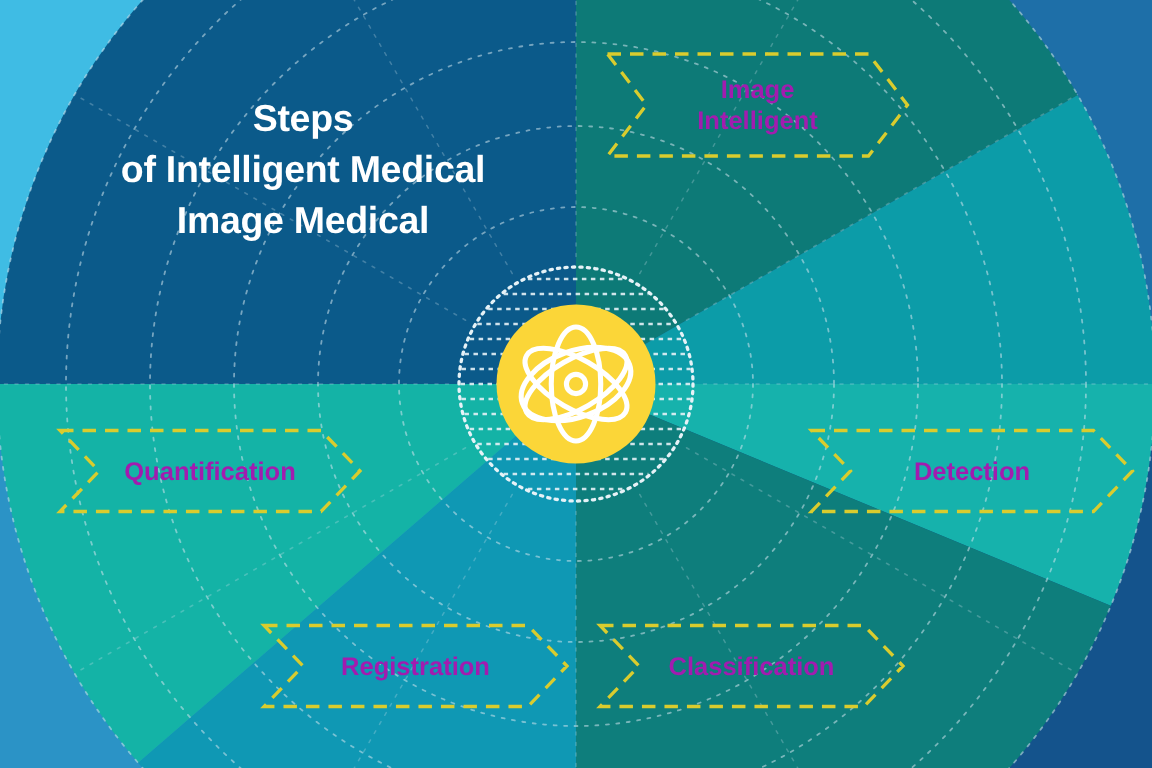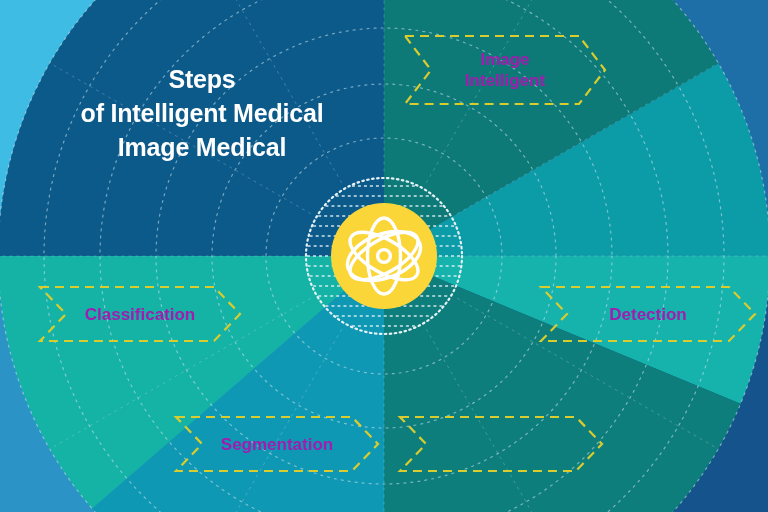--- a/index.html
+++ b/index.html
@@ -179,29 +179,30 @@
     <svg class="chev-shape" viewBox="0 0 222 60" preserveAspectRatio="none">
       <path d="M4,3 L192,3 L218,30 L192,57 L4,57 L30,30 Z" fill="none" stroke="#D9CC2E" stroke-width="2.2" stroke-dasharray="9 6"></path>
     </svg>
     <span class="chev-label">Detection</span>
   </div>
 
   <div class="chev" id="chev-classification" style="left:396px; top:414px; width:210px; height:60px;">
     <svg class="chev-shape" viewBox="0 0 210 60" preserveAspectRatio="none">
       <path d="M4,3 L180,3 L206,30 L180,57 L4,57 L30,30 Z" fill="none" stroke="#D9CC2E" stroke-width="2.2" stroke-dasharray="9 6"></path>
     </svg>
+    <span class="chev-label">Classification</span>
   </div>
 
   <div class="chev" id="chev-registration" style="left:172px; top:414px; width:210px; height:60px;">
     <svg class="chev-shape" viewBox="0 0 210 60" preserveAspectRatio="none">
       <path d="M4,3 L180,3 L206,30 L180,57 L4,57 L30,30 Z" fill="none" stroke="#D9CC2E" stroke-width="2.2" stroke-dasharray="9 6"></path>
     </svg>
-    <span class="chev-label">Segmentation</span>
+    <span class="chev-label">Registration</span>
   </div>
 
   <div class="chev" id="chev-quantification" style="left:36px; top:284px; width:208px; height:60px;">
     <svg class="chev-shape" viewBox="0 0 208 60" preserveAspectRatio="none">
       <path d="M4,3 L178,3 L204,30 L178,57 L4,57 L30,30 Z" fill="none" stroke="#D9CC2E" stroke-width="2.2" stroke-dasharray="9 6"></path>
     </svg>
-    <span class="chev-label">Classification</span>
+    <span class="chev-label">Quantification</span>
   </div>
 
 </div>
 
 </body></html>

